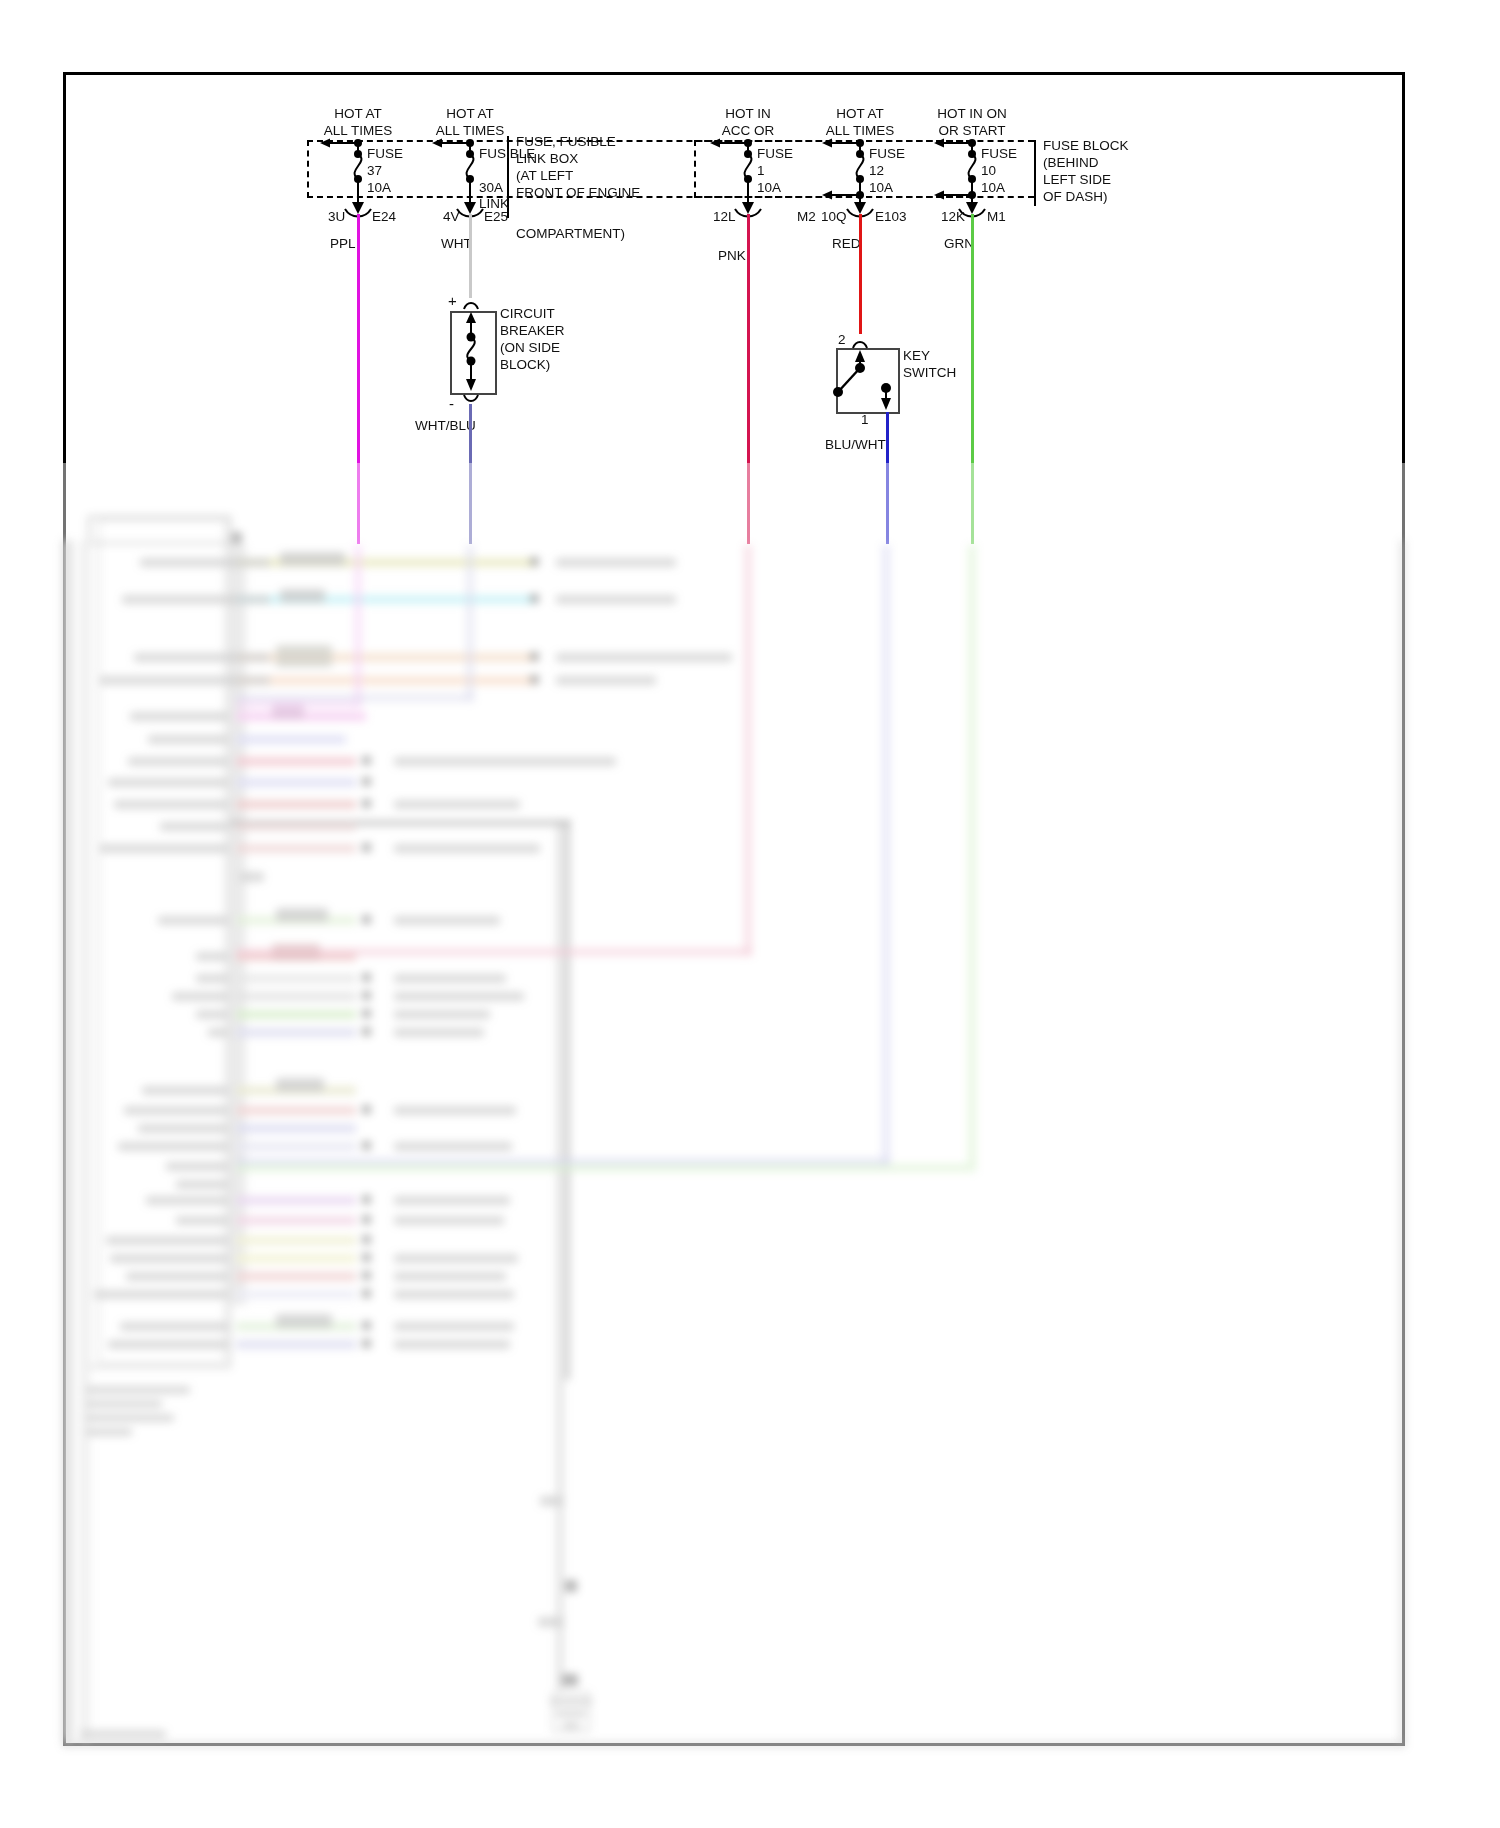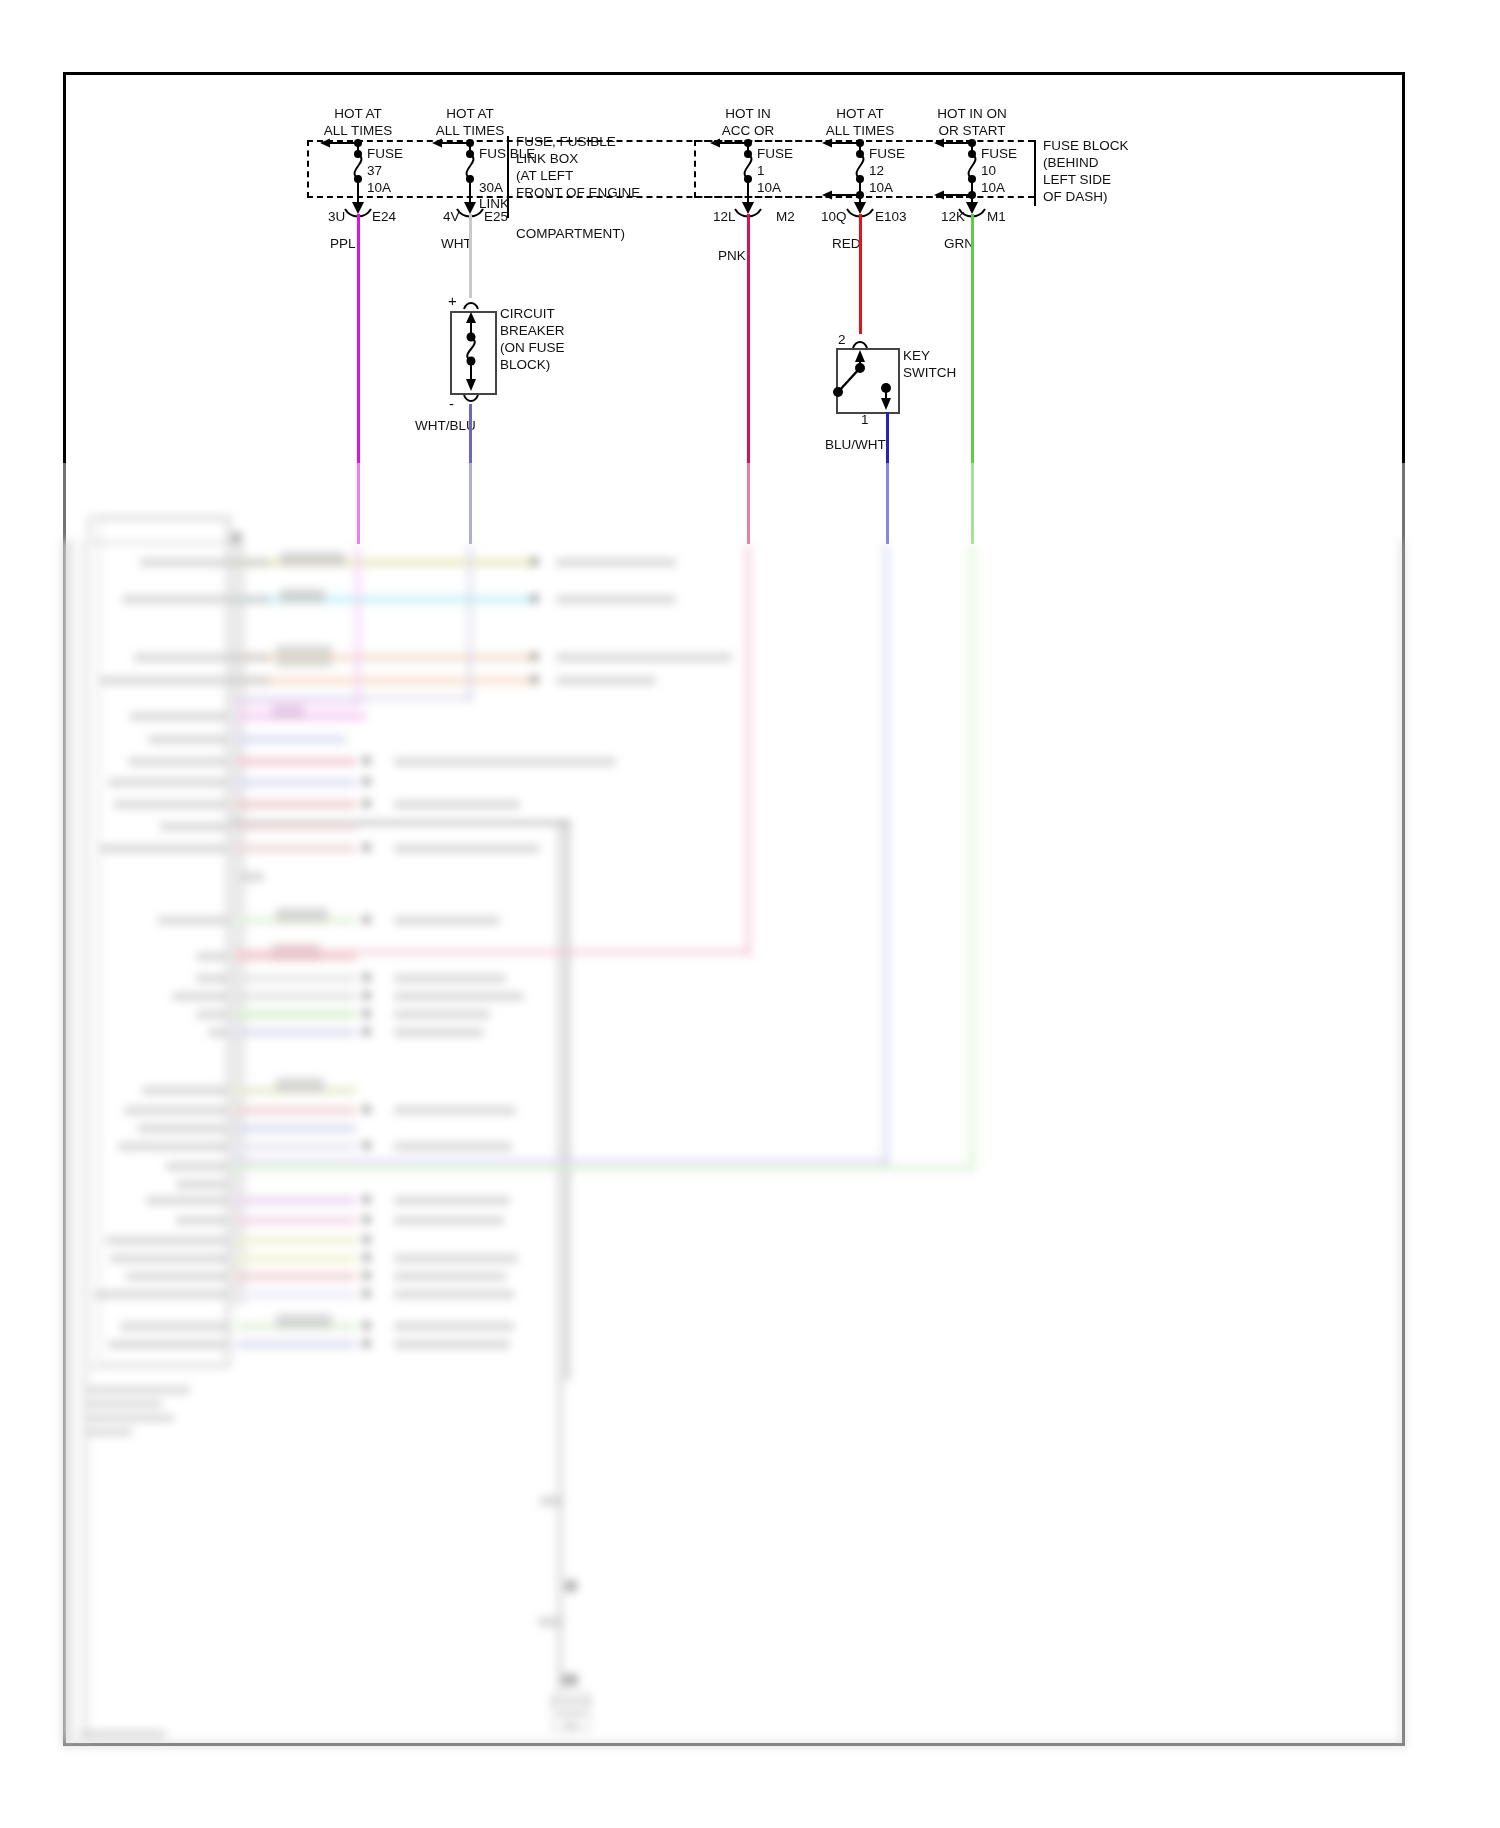--- a/index.html
+++ b/index.html
@@ -126,21 +126,21 @@
     <polygon points="21,96 16,84 26,84" fill="#000"></polygon>
 
     <path d="M14 100 C 17 108, 25 108, 28 100" stroke="#000" stroke-width="2" fill="none"></path>
     <circle cx="21" cy="42" r="4.5" fill="#000"></circle>
     <circle cx="21" cy="66" r="4.5" fill="#000"></circle>
   </svg>
   <div class="txt" style="left:448px;top:292px;font-size:15px;">+</div>
   <div class="txt" style="left:449px;top:395px;font-size:15px;">-</div>
   <div class="txt" style="left:500px;top:306px;">CIRCUIT</div>
   <div class="txt" style="left:500px;top:323px;">BREAKER</div>
-  <div class="txt" style="left:500px;top:340px;">(ON FUSE</div>
+  <div class="txt" style="left:500px;top:340px;">(ON SIDE</div>
   <div class="txt" style="left:500px;top:357px;">BLOCK)</div>
 
   <div class="txt" style="left:415px;top:418px;">WHT/BLU</div>
 
   <div class="wire" style="left:469px;top:404px;height:140px;background:#6A6AB4;"></div>
 
   <div class="dashbox" style="left:694px;top:140px;width:340px;height:58px;border-right:none;"></div>
 
   <div class="txt" style="left:1043px;top:138px;">FUSE BLOCK</div>
   <div class="txt" style="left:1043px;top:155px;">(BEHIND</div>
@@ -161,21 +161,21 @@
     <circle cx="40" cy="22" r="4" fill="#000"></circle>
     <circle cx="40" cy="47" r="4" fill="#000"></circle>
   </svg>
   <div class="txt" style="left:757px;top:146px;">FUSE</div>
   <div class="txt" style="left:757px;top:163px;">1</div>
   <div class="txt" style="left:757px;top:180px;">10A</div>
   <svg style="position:absolute;left:733px;top:207px;" width="30" height="16">
     <path d="M2 2 C 8 12, 22 12, 28 2" stroke="#000" stroke-width="2" fill="none"></path>
   </svg>
   <div class="txt" style="left:713px;top:209px;">12L</div>
-  <div class="txt" style="left:776px;top:209px;">M2</div>
+  <div class="txt" style="left:797px;top:209px;">M2</div>
   <div class="txt" style="left:718px;top:248px;">PNK</div>
   <div class="wire" style="left:747px;top:214px;height:330px;background:#D4144F;"></div>
 
   <div class="txt c" style="left:860px;top:106px;">HOT AT</div>
   <div class="txt c" style="left:860px;top:123px;">ALL TIMES</div>
   <svg style="position:absolute;left:820px;top:132px;" width="120" height="88">
     <line x1="40" y1="11" x2="10" y2="11" stroke="#000" stroke-width="2"></line>
     <polygon points="2,11 12,6.5 12,15.5" fill="#000"></polygon>
     <line x1="40" y1="11" x2="40" y2="22" stroke="#000" stroke-width="2"></line>
     <path d="M40 22 C 52 30, 28 38, 40 47" stroke="#000" stroke-width="2" fill="none"></path>

